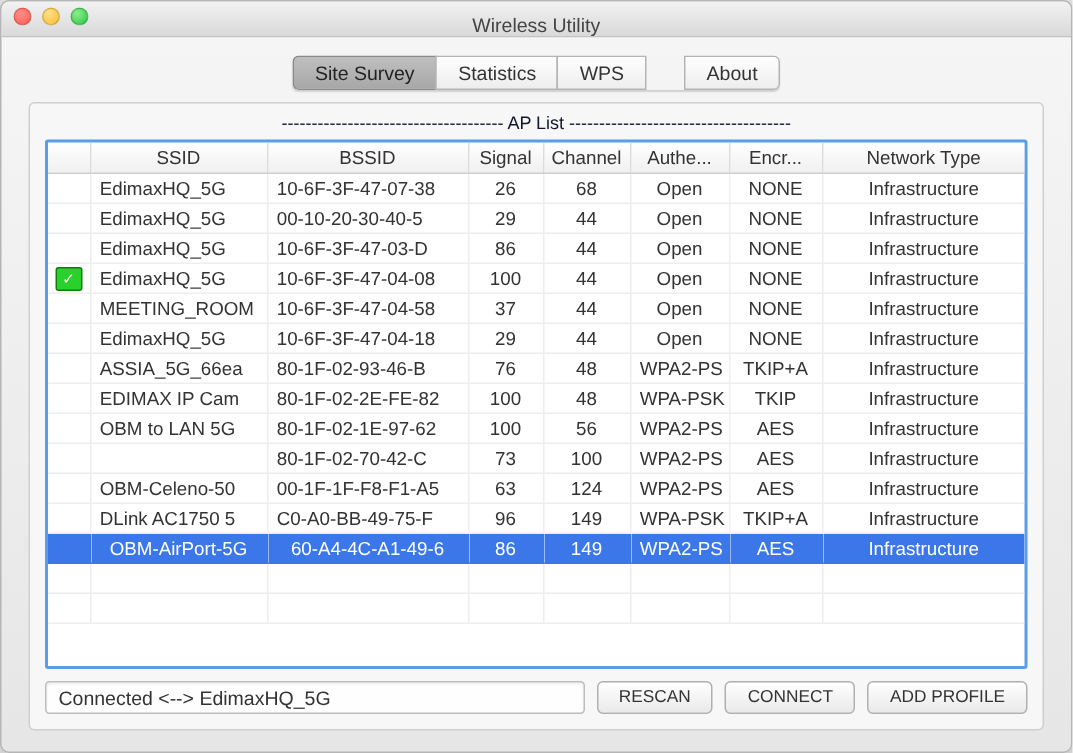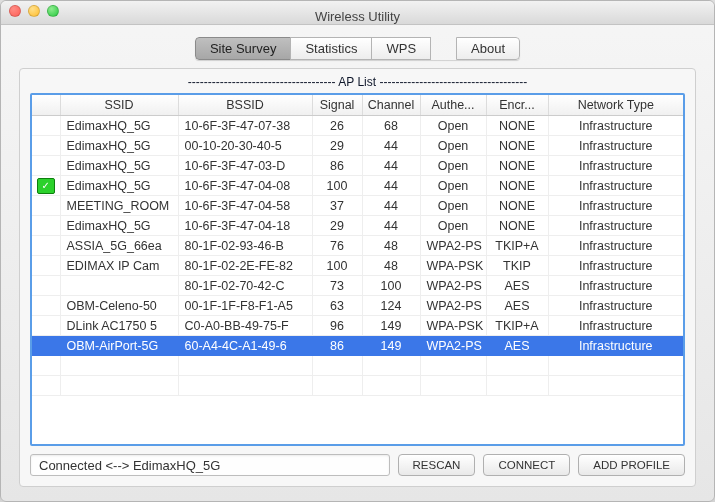--- a/index.html
+++ b/index.html
@@ -129,20 +129,21 @@
     color:#333;
   }
   tbody td:last-child{border-right:none;}
   tbody td.ssid, tbody td.bssid { text-align:left; }
   tbody td.iconcell { padding:0 2px; }
   tbody tr.selected td {
     background:#3b77e8;
     color:#fff;
     border-right-color: #3b77e8;
     border-bottom-color: #3b77e8;
+    text-align: center;
   }
   .conn-icon {
     width:18px; height:16px;
     background:#2bd12b;
     border:1px solid #0e7f0e;
     border-radius:2px;
     display:inline-flex;
     align-items:center;
     justify-content:center;
     color:#fff;
@@ -315,20 +316,30 @@
                   <td class="ssid">EDIMAX IP Cam</td>
                   <td class="bssid">80-1F-02-2E-FE-82</td>
                   <td>100</td>
                   <td>48</td>
                   <td>WPA-PSK</td>
                   <td>TKIP</td>
                   <td>Infrastructure</td>
                 </tr>
                 <tr>
                   <td class="iconcell"></td>
+                  <td class="ssid">OBM to LAN 5G</td>
+                  <td class="bssid">80-1F-02-1E-97-62</td>
+                  <td>100</td>
+                  <td>56</td>
+                  <td>WPA2-PS</td>
+                  <td>AES</td>
+                  <td>Infrastructure</td>
+                </tr>
+                <tr>
+                  <td class="iconcell"></td>
                   <td class="ssid"></td>
                   <td class="bssid">80-1F-02-70-42-C</td>
                   <td>73</td>
                   <td>100</td>
                   <td>WPA2-PS</td>
                   <td>AES</td>
                   <td>Infrastructure</td>
                 </tr>
                 <tr>
                   <td class="iconcell"></td>

